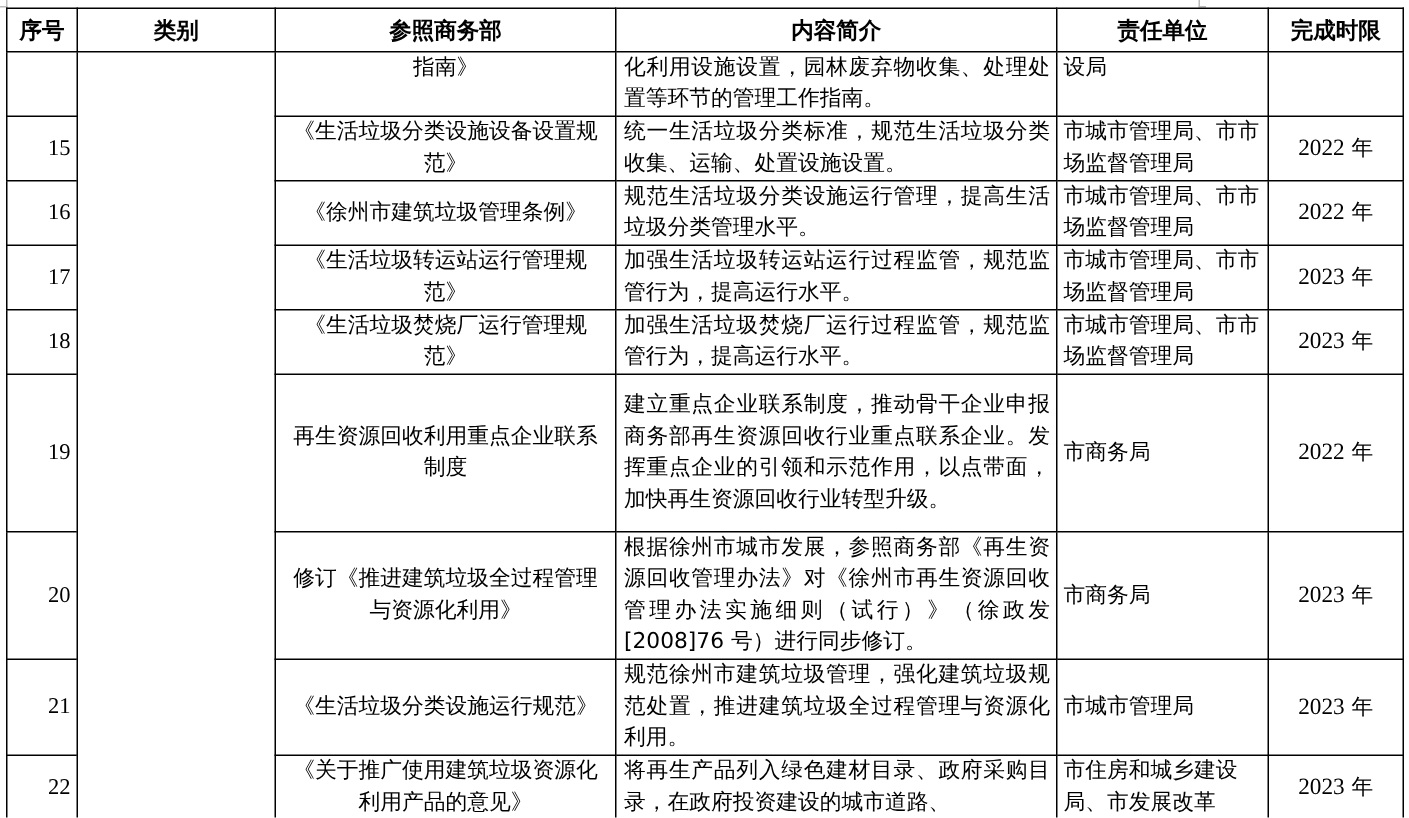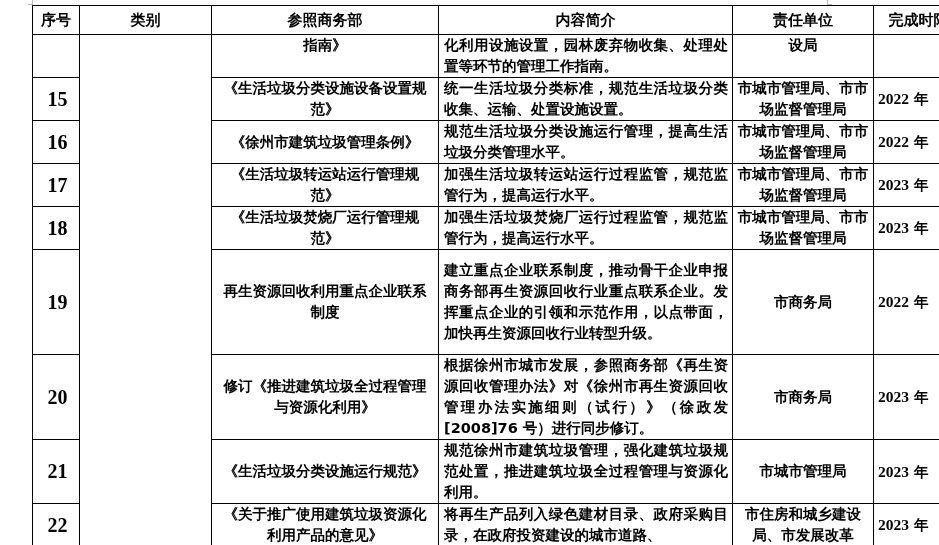--- a/index.html
+++ b/index.html
@@ -1,33 +1,33 @@
 <!DOCTYPE html>
 <html><head>
   <meta charset="utf-8">
   <style>
     html, body { margin: 0; padding: 0; background: #ffffff; }
     body { width: 939px; height: 545px; position: relative; overflow: hidden;
            font-family: "DejaVu Sans", sans-serif; color: #000; }
-    .page { position: absolute; left: 0; top: 0; width: 804px; height: 545px; margin-left: 28px; }
+    .page { position: absolute; left: 0; top: 0; width: 804px; height: 545px; }
     .corner { position: absolute; left: 0; top: 0; width: 4px; height: 4px;
               border-right: 1px solid #bbb; border-bottom: 1px solid #bbb; }
     .corner-r { position: absolute; right: 0; top: 0; width: 4px; height: 4px;
               border-left: 1px solid #bbb; border-bottom: 1px solid #bbb; }
     table { position: absolute; left: 4px; top: 5px; border-collapse: collapse;
             table-layout: fixed; width: 931px; }
     td, th { border: 1.3px solid #000; padding: 0 4px; vertical-align: middle;
-             font-size: 14.5px; line-height: 21px; font-weight: bold; overflow: hidden; }
+             font-size: 14.5px; line-height: 21px; font-weight: normal; overflow: hidden; }
     th { font-weight: bold; font-size: 15px; text-align: center; height: 28px; }
-    td.num { text-align: center; padding-left: 7px; font-family: "Liberation Serif", serif; font-size: 20px; }
+    td.num { text-align: right; padding-left: 7px; font-family: "Liberation Serif", serif; font-size: 15px; }
     td.cat { }
     td.task { text-align: center; padding: 0 6px; }
     td.desc { text-align: justify; padding: 0 4px 0 5px; }
-    td.unit { text-align: center; }
-    td.deadline { text-align: left; }
+    td.unit { text-align: left; }
+    td.deadline { text-align: center; }
     .yr { font-family: "Liberation Serif", serif; font-size: 15.5px; }
     td.top { vertical-align: top; }
   </style>
 </head>
 <body>
 
 <div class="page">
   <div class="corner"></div>
   <div class="corner-r"></div>
 

